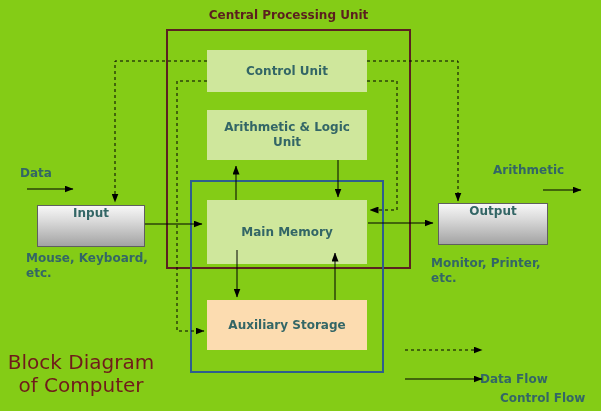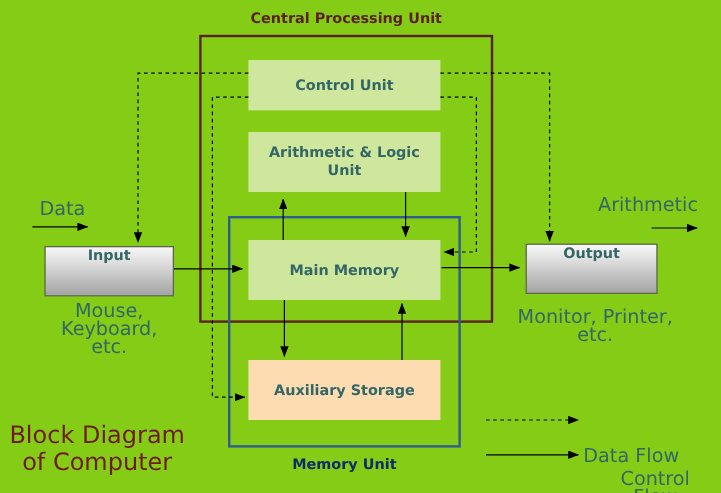--- a/index.html
+++ b/index.html
@@ -11,31 +11,31 @@
   
   .cpu-box{left:166px;top:29px;width:245px;height:240px;border:2px solid #5b2121;box-sizing:border-box;background:transparent;}
   .memory-box{left:190px;top:180px;width:194px;height:193px;border:2px solid #2e5e8e;box-sizing:border-box;background:transparent;}
   
   .unit{left:207px;width:160px;display:flex;align-items:center;justify-content:center;flex-direction:column;
         font-weight:bold;font-size:12px;color:#336666;text-align:center;line-height:15px;box-sizing:border-box;}
   .green{background:#cfe79c;}
   .peach{background:#fcdcb0;}
   .control-unit{top:50px;height:42px;}
   .alu{top:110px;height:50px;}
-  .main-memory{top:200px;height:50px;}
+  .main-memory{top:200px;height:64px;}
   .aux-storage{top:300px;height:50px;}
   
   .io-box{height:42px;border:1px solid #5f5f5f;box-sizing:border-box;
           background:linear-gradient(180deg,#f7f7f7 0%,#dcdcdc 35%,#a3a3a3 100%);
           display:flex;align-items:flex-start;justify-content:center;
           font-weight:bold;font-size:12px;color:#336666;}
   .input-box{left:37px;top:205px;width:108px;}
   .output-box{left:438px;top:203px;width:110px;}
   
-  .lbl{font-weight:normal;font-size:16px;color:#336666;text-align:center;line-height:15px;}
+  .lbl{font-weight:bold;font-size:12px;color:#336666;line-height:15px;}
   .cpu-title{left:166px;top:8px;width:245px;font-weight:bold;font-size:12px;color:#5b1f1f;text-align:center;}
   .memory-title{left:190px;top:380px;width:194px;font-weight:bold;font-size:12px;color:#0e2a68;text-align:center;}
   .data-label{left:20px;top:166px;width:64px;}
   .info-label{left:493px;top:163px;width:94px;}
   .input-caption{left:26px;top:251px;width:130px;}
   .output-caption{left:431px;top:256px;width:130px;}
   .legend-control{left:500px;top:343px;width:92px;margin-top:48px;}
   .legend-data{left:480px;top:372px;width:92px;}
   .main-title{left:0px;top:351px;width:162px;font-size:20px;color:#701b1b;text-align:center;line-height:23px;}
   
@@ -58,21 +58,20 @@
     <span>Arithmetic &amp; Logic</span>
     <span>Unit</span>
   </div>
   <div class="abs unit green main-memory">
     <span>Main Memory</span>
   </div>
   <div class="abs unit peach aux-storage">
     <span>Auxiliary Storage</span>
   </div>
 
-  <div class="abs memory-title">Memory Unit</div>
 
   <div class="abs lbl data-label">Data</div>
   <div class="abs io-box input-box">
     <span>Input</span>
   </div>
   <div class="abs lbl input-caption">
     <div>Mouse, Keyboard,</div>
     <div>etc.</div>
   </div>
 

